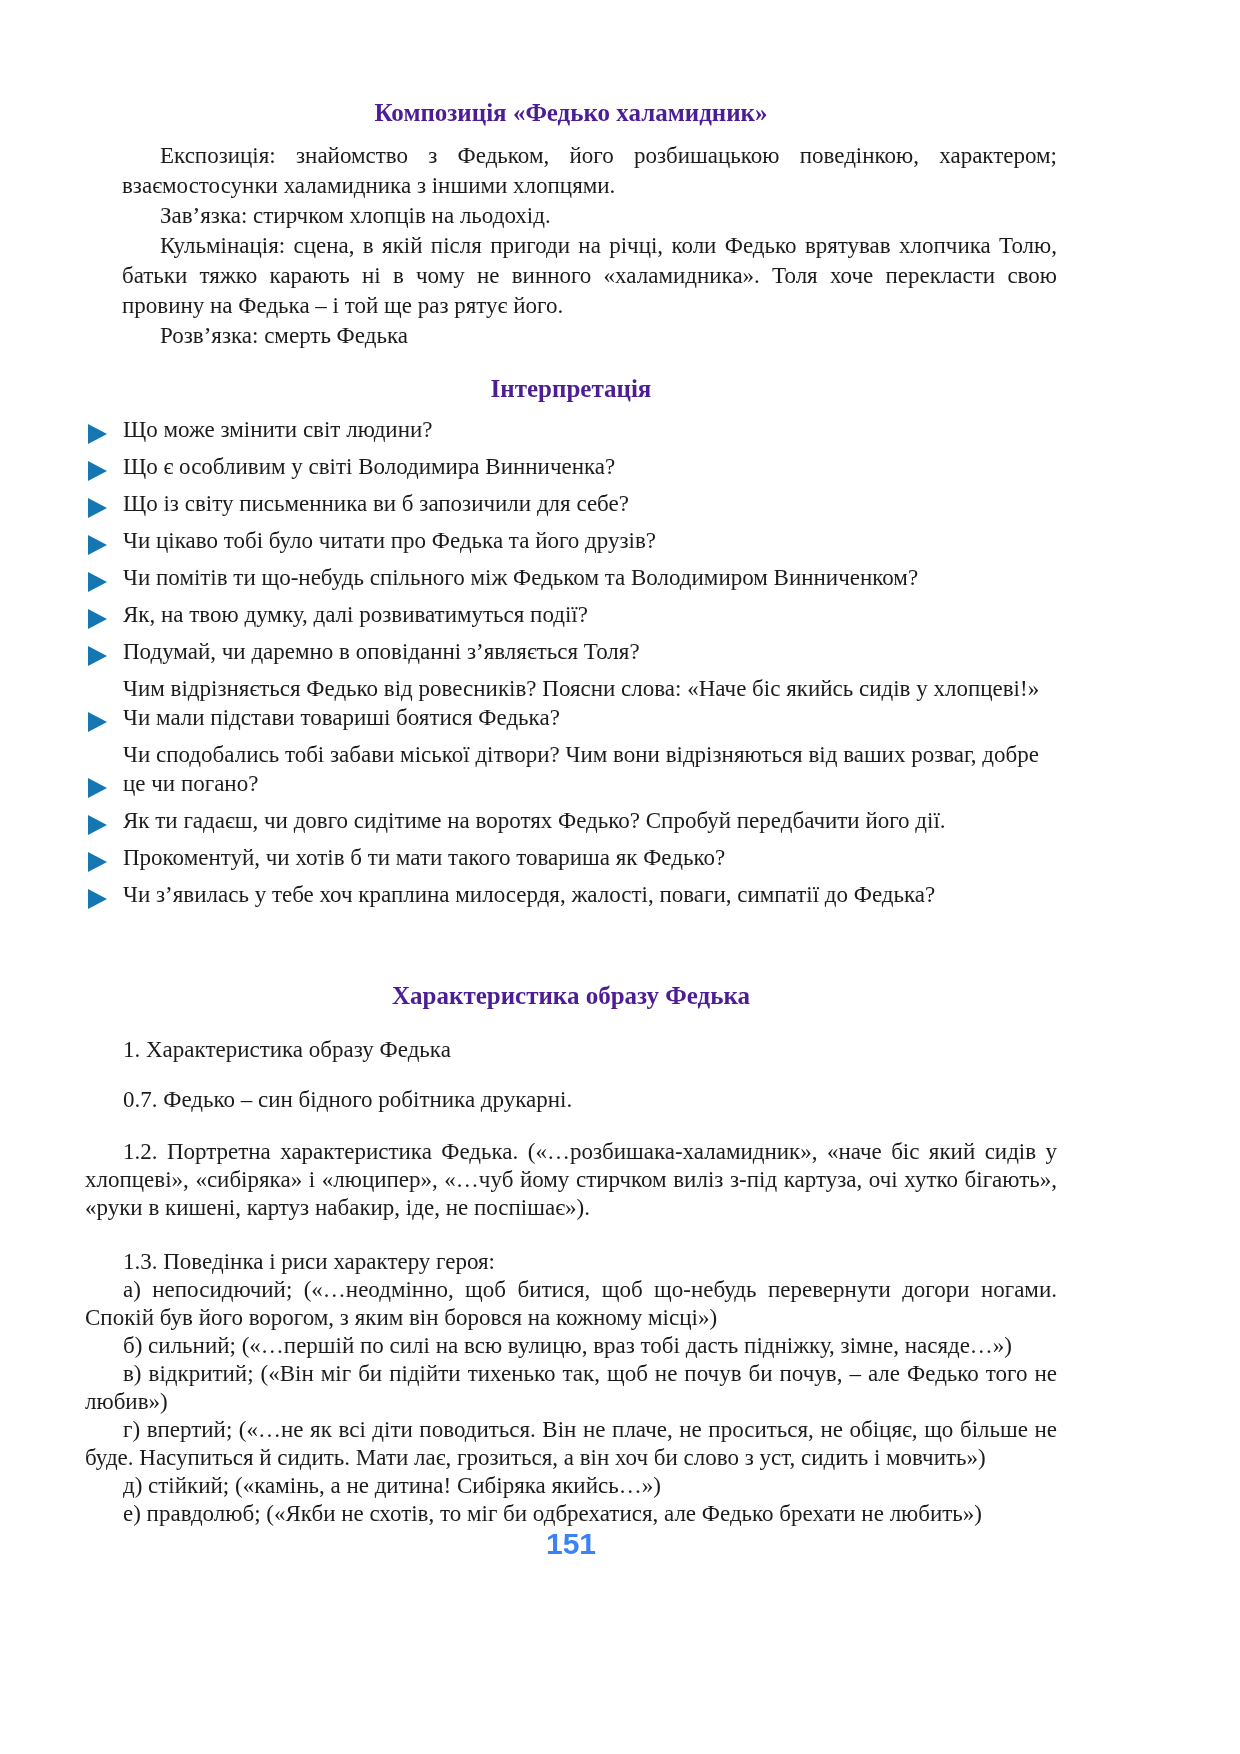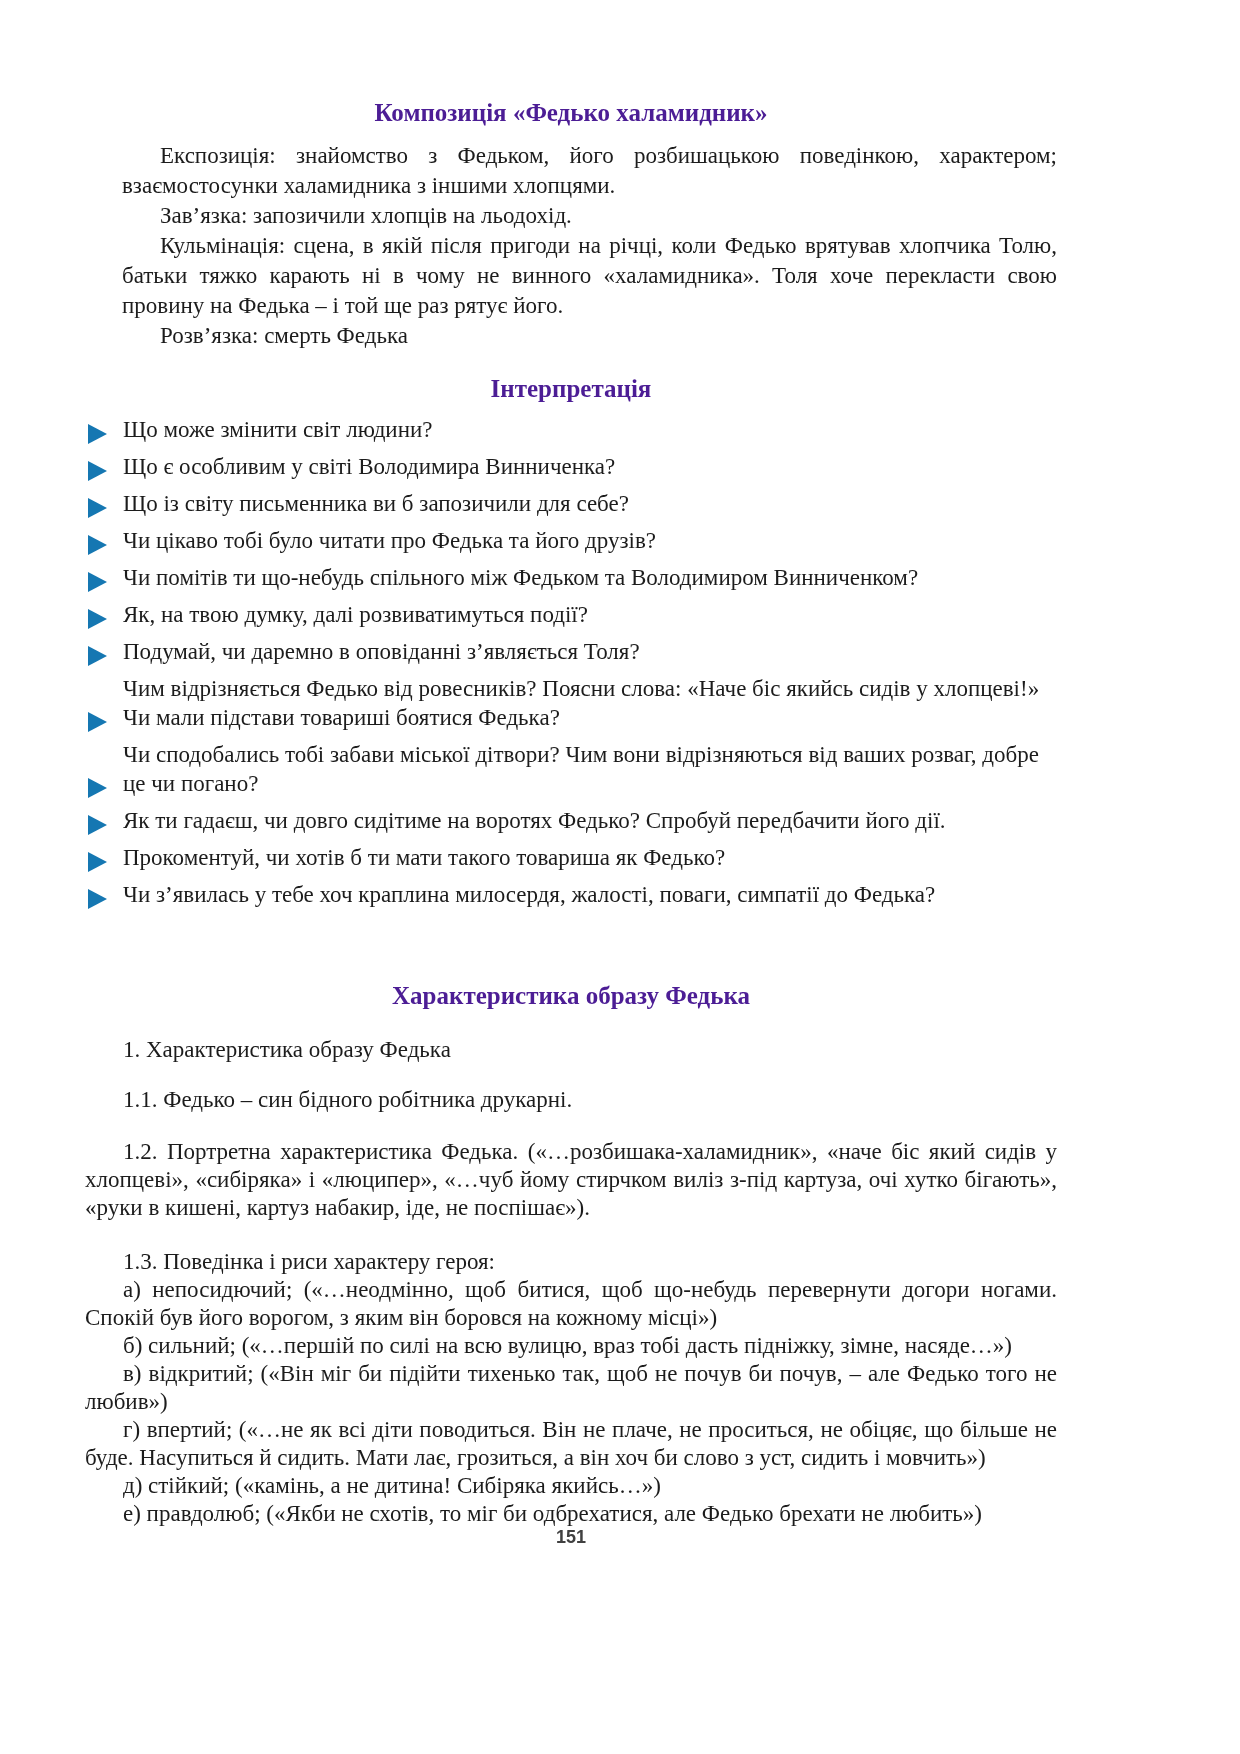--- a/index.html
+++ b/index.html
@@ -67,34 +67,34 @@
   .mt-c { margin-top: 24px; }
   .mt-d { margin-top: 26px; }
   .page-number {
     position: absolute;
     top: 1527px;
     left: 85px;
     width: 972px;
     text-align: center;
     font-family: "Liberation Sans", sans-serif;
     font-weight: bold;
-    font-size: 18px;
-    color: #404040;
+    font-size: 30px;
+    color: #3b82f6;
   }
 </style>
 </head>
 <body>
 
 <div class="content">
 
   <h1 class="heading h-composition">Композиція «Федько халамидник»</h1>
 
   <div class="paras">
     <p class="para">Експозиція: знайомство з Федьком, його розбишацькою поведінкою, характером; взаємостосунки халамидника з іншими хлопцями.</p>
-    <p class="para">Зав’язка: запозичили хлопців на льодохід.</p>
+    <p class="para">Зав’язка: стирчком хлопців на льодохід.</p>
     <p class="para">Кульмінація: сцена, в якій після пригоди на річці, коли Федько врятував хлопчика Толю, батьки тяжко карають ні в чому не винного «халамидника». Толя хоче перекласти свою провину на Федька – і той ще раз рятує його.</p>
     <p class="para">Розв’язка: смерть Федька</p>
   </div>
 
   <h2 class="heading h-interpretation">Інтерпретація</h2>
 
   <ul class="qlist">
     <li class="qitem">
       <span class="tri"></span>
       <span class="qtext">Що може змінити світ людини?</span>
@@ -142,21 +142,21 @@
     <li class="qitem">
       <span class="tri"></span>
       <span class="qtext">Чи з’явилась у тебе хоч краплина милосердя, жалості, поваги, симпатії до Федька?</span>
     </li>
   </ul>
 
   <h2 class="heading h-characterization">Характеристика образу Федька</h2>
 
   <div class="char-items">
     <p class="char-item mt-a">1. Характеристика образу Федька</p>
-    <p class="char-item mt-b">1.1. Федько – син бідного робітника друкарні.</p>
+    <p class="char-item mt-b">0.7. Федько – син бідного робітника друкарні.</p>
     <p class="char-item mt-c">1.2. Портретна характеристика Федька. («…розбишака-халамидник», «наче біс який сидів у хлопцеві», «сибіряка» і «люципер», «…чуб йому стирчком виліз з-під картуза, очі хутко бігають», «руки в кишені, картуз набакир, іде, не поспішає»).</p>
     <p class="char-item mt-d">1.3. Поведінка і риси характеру героя:</p>
     <p class="char-item">а) непосидючий; («…неодмінно, щоб битися, щоб що-небудь перевернути догори ногами. Спокій був його ворогом, з яким він боровся на кожному місці»)</p>
     <p class="char-item">б) сильний; («…першій по силі на всю вулицю, враз тобі дасть підніжку, зімне, насяде…»)</p>
     <p class="char-item">в) відкритий; («Він міг би підійти тихенько так, щоб не почув би почув, – але Федько того не любив»)</p>
     <p class="char-item">г) впертий; («…не як всі діти поводиться. Він не плаче, не проситься, не обіцяє, що більше не буде. Насупиться й сидить. Мати лає, грозиться, а він хоч би слово з уст, сидить і мовчить»)</p>
     <p class="char-item">д) стійкий; («камінь, а не дитина! Сибіряка якийсь…»)</p>
     <p class="char-item">е) правдолюб; («Якби не схотів, то міг би одбрехатися, але Федько брехати не любить»)</p>
   </div>
 

